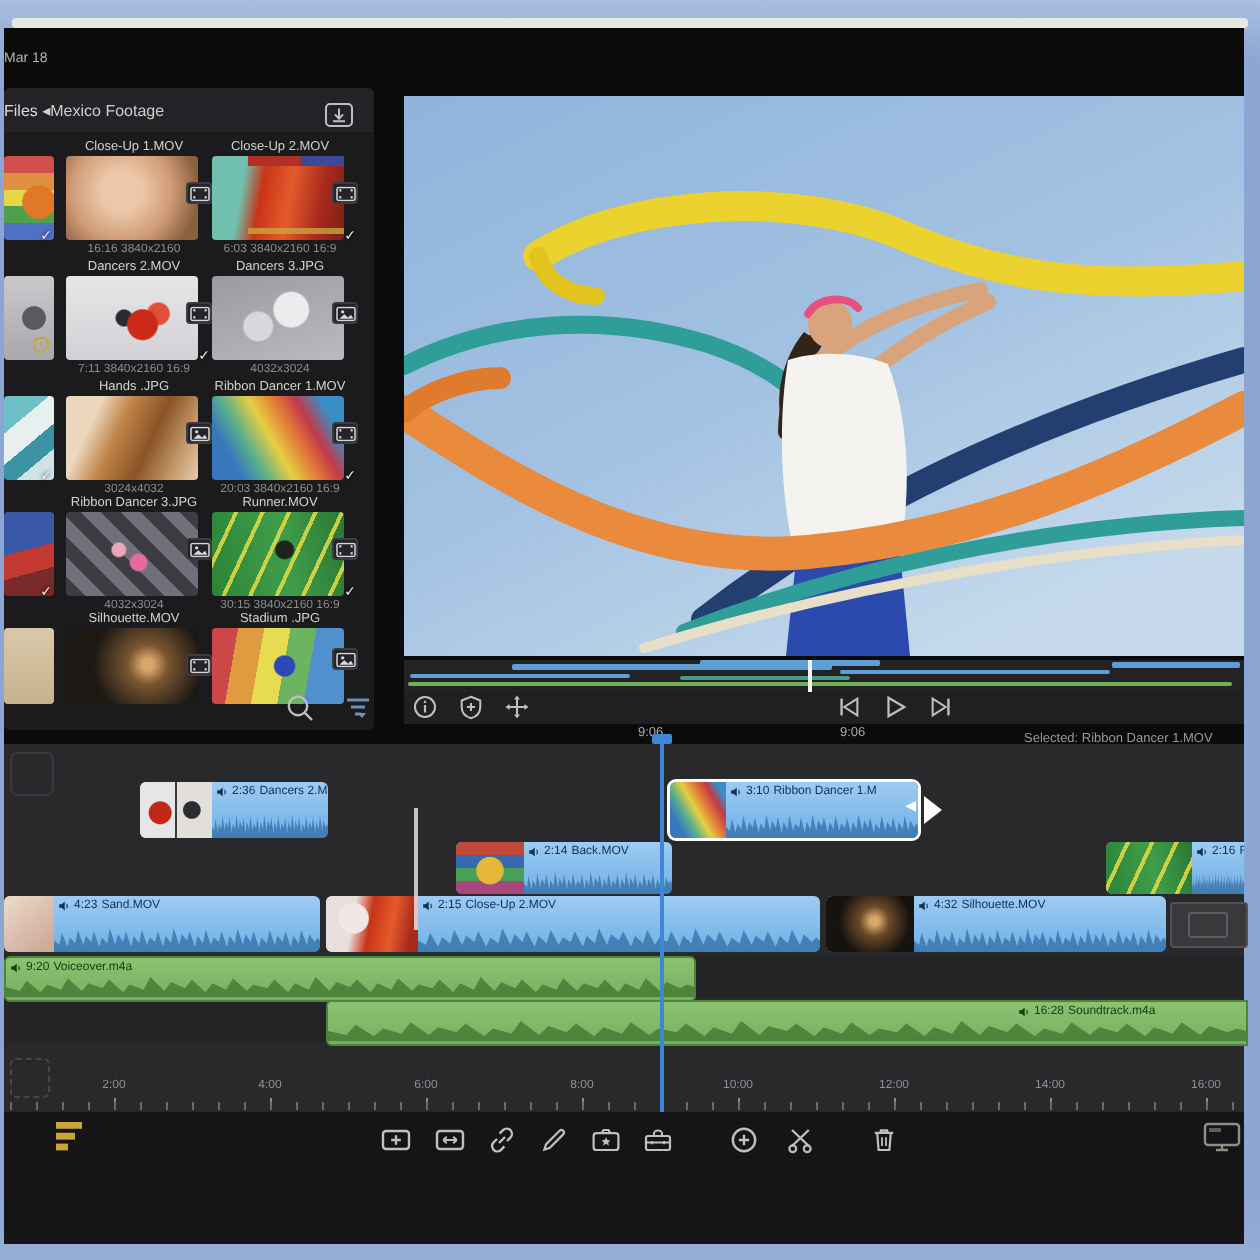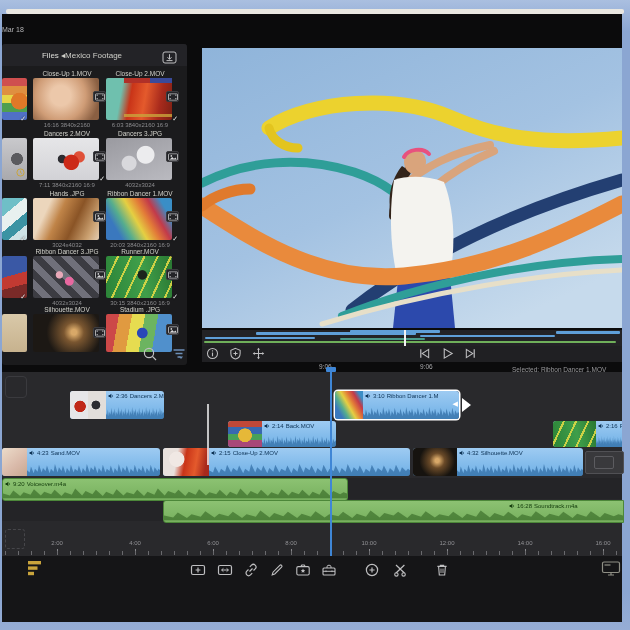--- a/index.html
+++ b/index.html
@@ -62,21 +62,21 @@
     </defs>
   </svg>
 
   <div class="t" style="left:6px;top:9px;width:618px;height:5px;background:#e9e7e1;border-radius:2px"></div>
   <div class="t app" style="left:2px;top:14px;width:620px;height:608px"></div>
 
   <div class="t statustxt" style="left:2px;top:26px;font-size:7px;color:#b4b4b6">Mar 18</div>
 
   <div class="t panel" style="left:2px;top:44px;width:185px;height:321px"></div>
   <div class="t" style="left:2px;top:44px;width:185px;height:22px;background:#232327;border-radius:3px 3px 0 0"></div>
-  <div class="t hdr" style="left:2px;top:51px;width:160px;text-align:center">
+  <div class="t hdr" style="left:2px;top:51px;width:160px;">
     <span>Files</span>
     <span style="color:#cfcfc9">◂Mexico Footage</span>
   </div>
   <div class="t" style="left:162px;top:51px">
     <svg width="15" height="13" viewBox="0 0 15 13" class="icon">
       <rect x="1" y="1" width="13" height="11" rx="2" fill="none" stroke="currentColor" stroke-width="1"></rect>
       <path d="M7.5 3.2 V8 M5.5 6.2 L7.5 8.4 L9.5 6.2 M4.5 9.6 H10.5" stroke="currentColor" stroke-width="1" fill="none"></path>
     </svg>
   </div>
 

